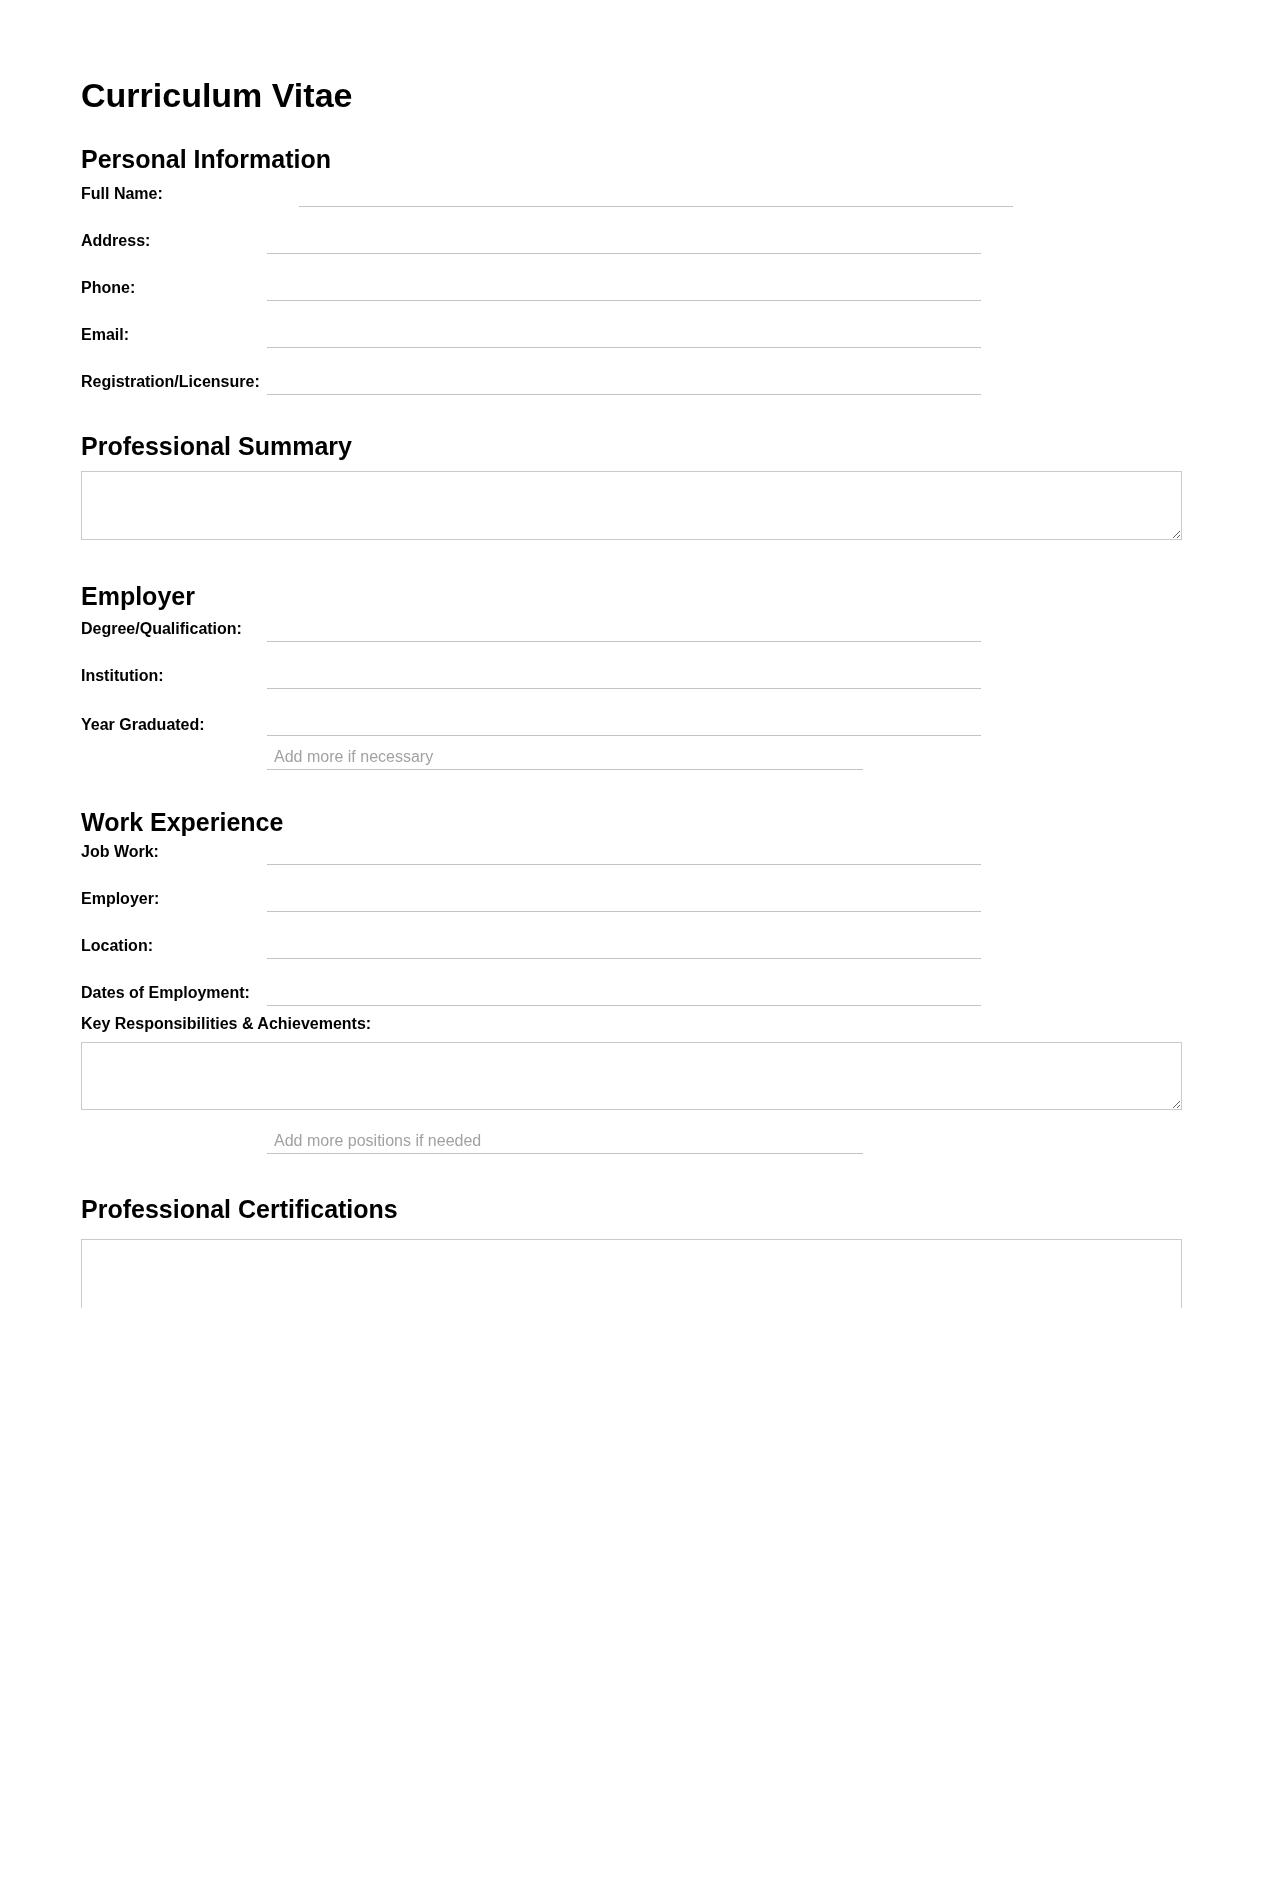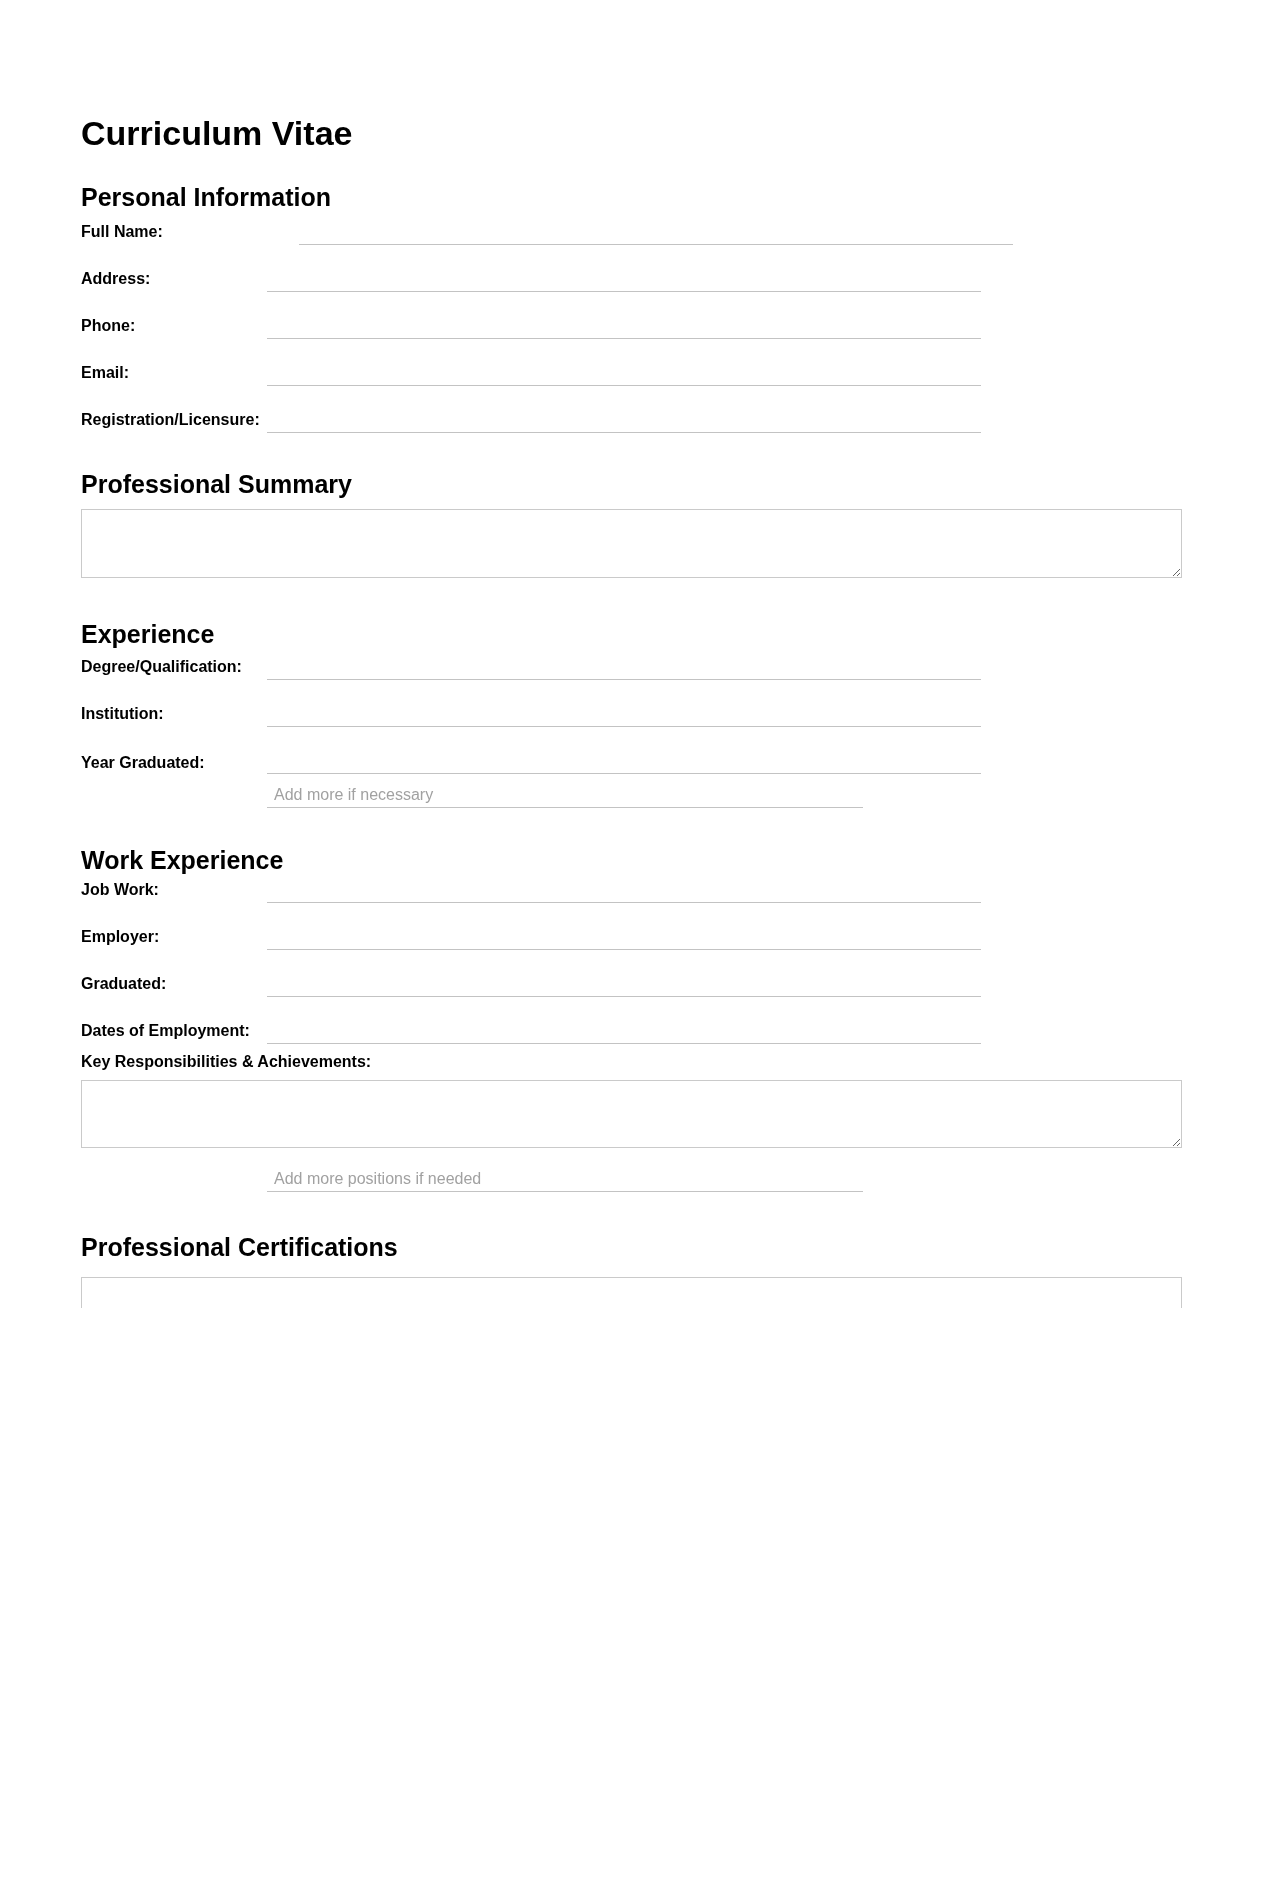--- a/index.html
+++ b/index.html
@@ -9,21 +9,21 @@
   }
   html,body{margin:0;padding:0;background:#fff;}
   body{
     width:1263px;height:1897px;
     font-family:"Liberation Sans", sans-serif;
     color:#000;
   }
   .viewport{
     height:1308px;
     overflow:hidden;
-    padding:114px 0 0 81px;
+    padding:76px 0 0 81px;
     box-sizing:border-box;
   }
   h1{
     margin:0;font-size:34px;line-height:39px;font-weight:700;
   }
   h2{
     margin:0;font-size:25px;line-height:29px;font-weight:700;
   }
   h2.mt-personal{margin-top:30px;}
   h2.mt-summary{margin-top:37px;}
@@ -111,21 +111,21 @@
     </div>
     <div class="row">
       <label>Registration/Licensure:</label>
       <input type="text" style="">
     </div>
   </div>
 
   <h2 class="mt-summary">Professional Summary</h2>
   <textarea class="summary" style=""></textarea>
 
-  <h2 class="mt-education">Experience</h2>
+  <h2 class="mt-education">Employer</h2>
   <div class="rows-education">
     <div class="row">
       <label>Degree/Qualification:</label>
       <input type="text" style="">
     </div>
     <div class="row">
       <label>Institution:</label>
       <input type="text" style="">
     </div>
     <div class="row mb0">
@@ -141,21 +141,21 @@
   <div class="rows-work">
     <div class="row">
       <label>Job Work:</label>
       <input type="text" style="">
     </div>
     <div class="row">
       <label>Employer:</label>
       <input type="text" style="">
     </div>
     <div class="row">
-      <label>Graduated:</label>
+      <label>Location:</label>
       <input type="text" style="">
     </div>
     <div class="row tight">
       <label>Dates of Employment:</label>
       <input type="text" style="">
     </div>
   </div>
   <div class="full-label">Key Responsibilities &amp; Achievements:</div>
   <textarea class="responsibilities" style=""></textarea>
   <div class="add-more-row second">

